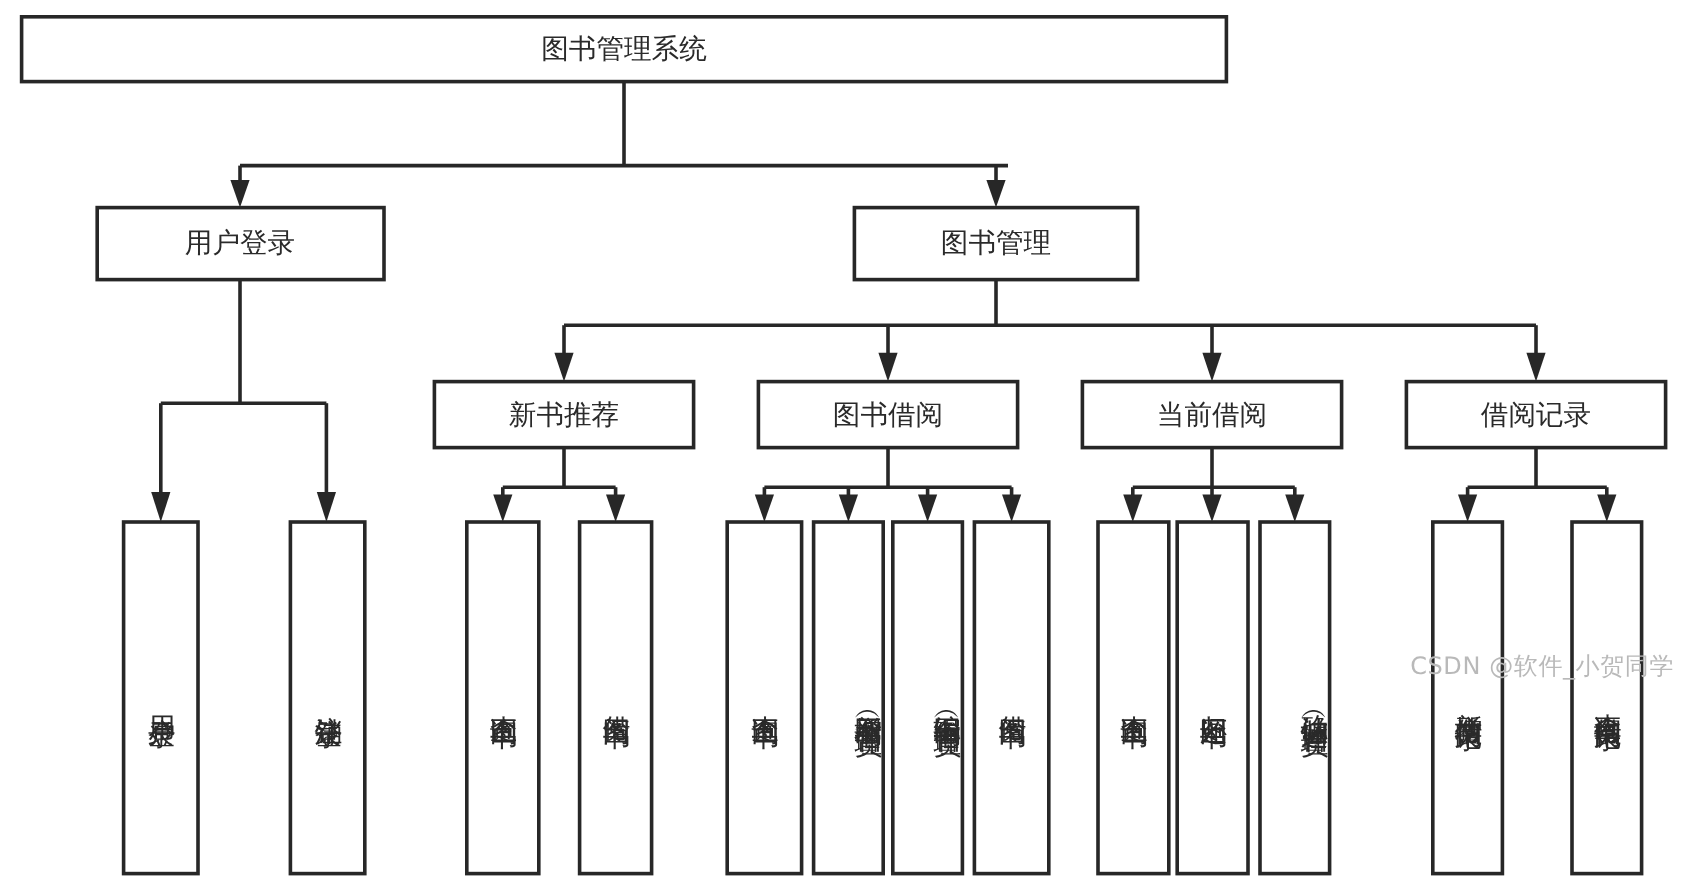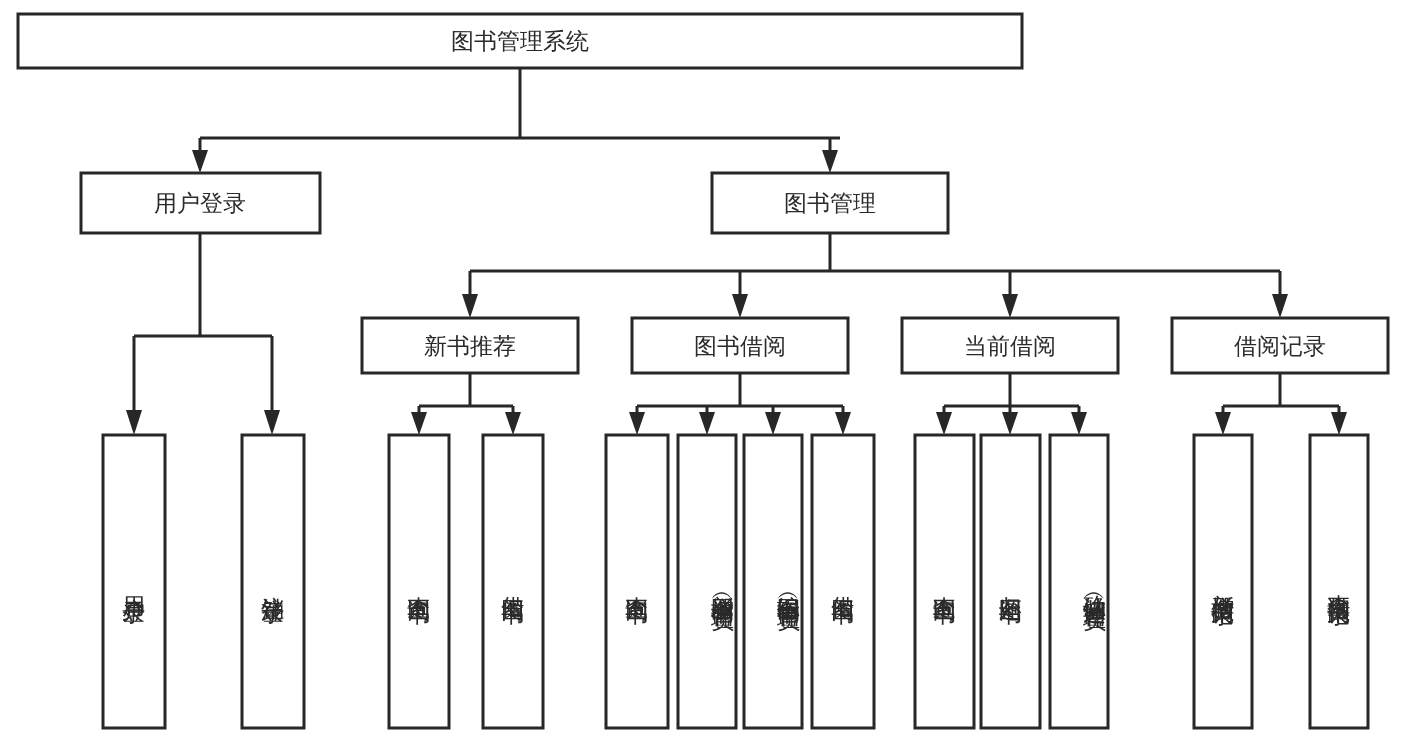--- a/index.html
+++ b/index.html
@@ -182,13 +182,14 @@
   <div class="vlabel" style="left:744px;top:435px;width:58px;height:293px;align-items:flex-start;padding-top:8px;box-sizing:border-box;">编辑图书（管理员）</div>
   <div class="vlabel" style="left:812px;top:435px;width:62px;height:293px;">借阅图书</div>
 
   <div class="vlabel" style="left:915px;top:435px;width:59px;height:293px;">查询图书</div>
   <div class="vlabel" style="left:981px;top:435px;width:59px;height:293px;">归还图书</div>
   <div class="vlabel" style="left:1050px;top:435px;width:58px;height:293px;align-items:flex-start;padding-top:8px;box-sizing:border-box;">确认归还（管理员）</div>
 
   <div class="vlabel" style="left:1194px;top:435px;width:58px;height:293px;">新增借阅记录</div>
   <div class="vlabel" style="left:1310px;top:435px;width:58px;height:293px;">查询借阅记录</div>
 
+  <div class="watermark">CSDN @软件_小贺同学</div>
 </div>
 
 </body></html>

